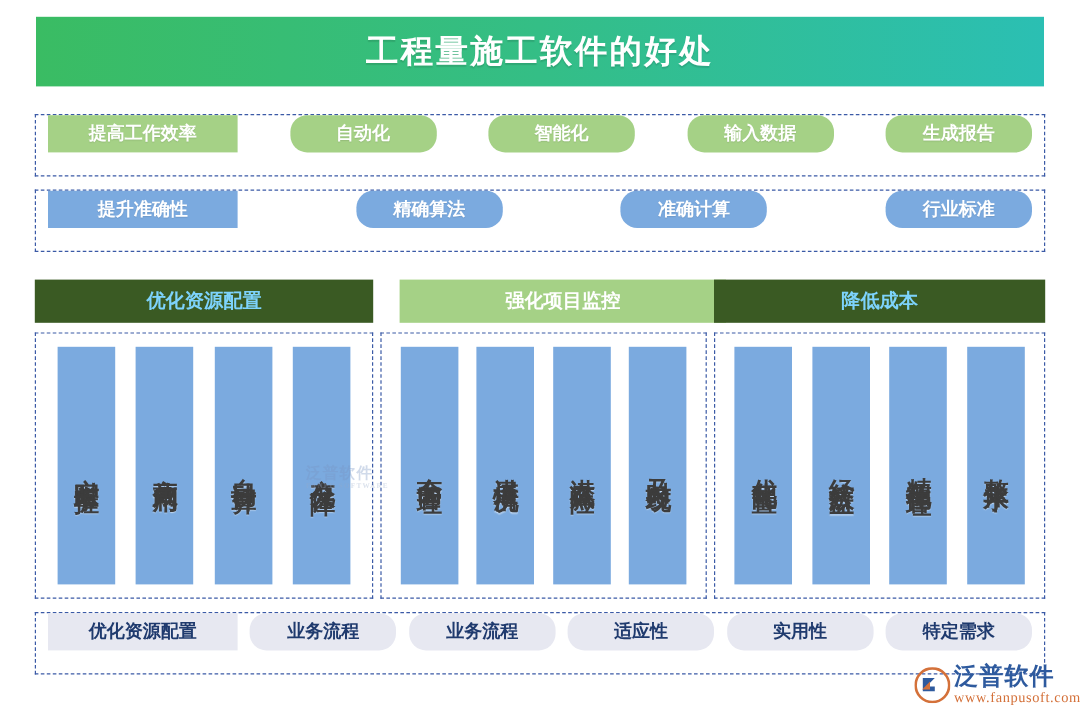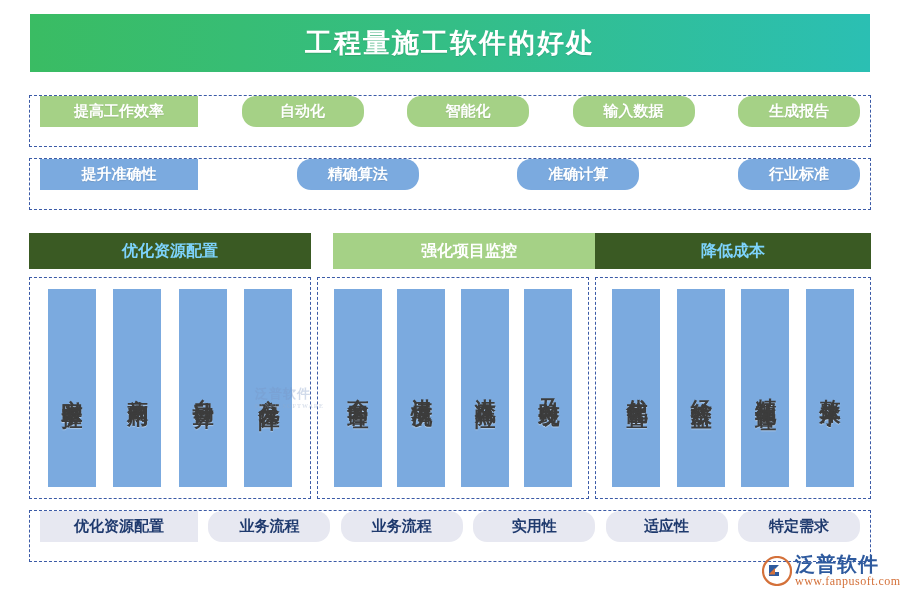--- a/index.html
+++ b/index.html
@@ -256,22 +256,22 @@
 
   <div class="watermark">
     <span>泛普软件</span>
     <span class="wm-sub">FANPU SOFTWARE</span>
   </div>
 
   <div class="dashed-row row-bottom">
     <div class="chip chip-light chip-w-wide">优化资源配置</div>
     <div class="chip chip-light chip-w-std">业务流程</div>
     <div class="chip chip-light chip-w-std">业务流程</div>
+    <div class="chip chip-light chip-w-std">适应性</div>
     <div class="chip chip-light chip-w-std">实用性</div>
-    <div class="chip chip-light chip-w-std">适应性</div>
     <div class="chip chip-light chip-w-std">特定需求</div>
   </div>
 
   <div class="logo">
     <div class="logo-mark">
       <svg width="30" height="30" viewBox="0 0 30 30" xmlns="http://www.w3.org/2000/svg">
         <circle cx="15" cy="15" r="14" fill="none" stroke="#D4713A" stroke-width="2.2"></circle>
         <path d="M7 20 L7 9 L17 9 L10 16 L17 16 L17 20 Z" fill="#2E5A9E"></path>
         <path d="M6.5 18.5 L13 12 L13 18.5 Z" fill="#D4713A"></path>
       </svg>

